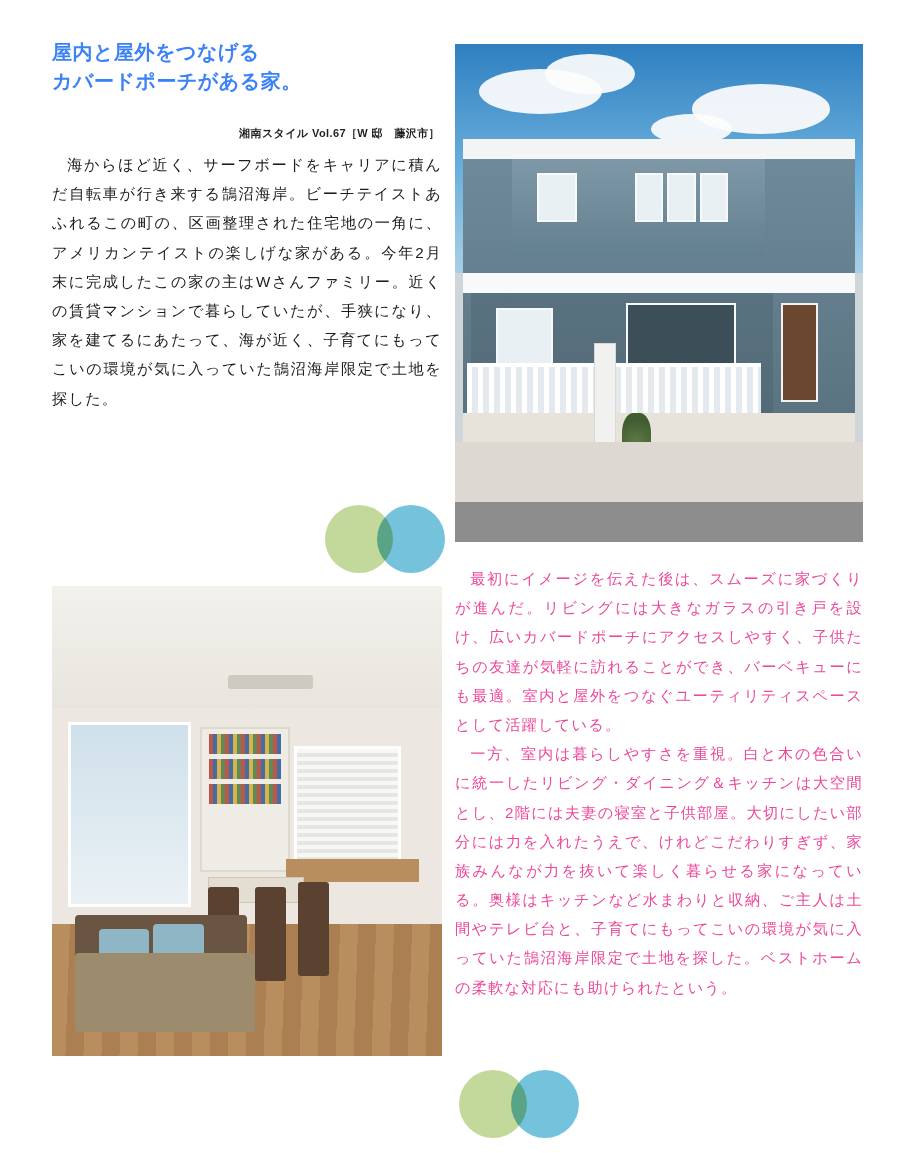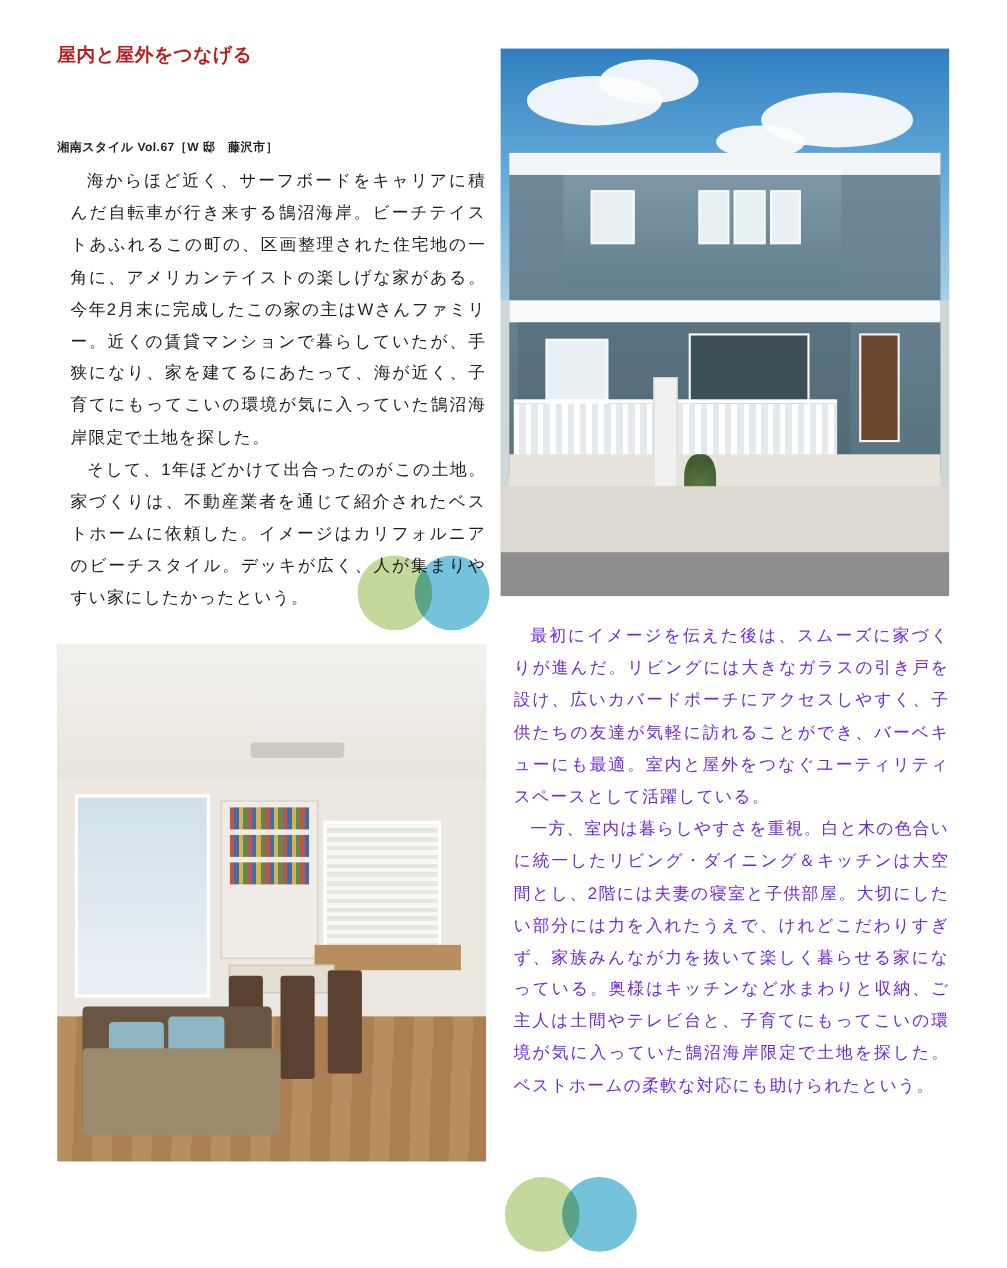--- a/index.html
+++ b/index.html
@@ -21,34 +21,35 @@
     inset: 0;
     background: #ffffff;
   }
 
   
   .headline {
     position: absolute;
     left: 52px;
     top: 38px;
     width: 390px;
-    font-size: 17px;
+    font-size: 20px;
     font-weight: bold;
     line-height: 1.45;
     letter-spacing: 0.5px;
-    color: #b91c1c;
+    color: #3b82f6;
   }
   .headline div { white-space: nowrap; }
 
   
   .credit {
     position: absolute;
     left: 52px;
     top: 126px;
     width: 388px;
+    text-align: right;
     font-size: 11px;
     font-weight: bold;
     letter-spacing: 0.4px;
     color: #231f20;
   }
 
   
   .col-left {
     position: absolute;
     left: 52px;
@@ -64,23 +65,23 @@
   .col-right {
     position: absolute;
     left: 455px;
     top: 564px;
     width: 408px;
     font-size: 15.2px;
     line-height: 1.92;
     letter-spacing: 1.2px;
     text-align: justify;
     text-justify: inter-character;
-    color: #6d28d9;
-  }
-  .para { margin: 0 0 0 12px; text-indent: 1em; }
+    color: #ec4899;
+  }
+  .para { margin: 0 0 0 0; text-indent: 1em; }
 
   
   .photo {
     position: absolute;
     overflow: hidden;
     background: #cfd6da;
   }
   #photo-exterior {
     left: 455px;
     top: 44px;
@@ -229,27 +230,27 @@
   .circles .c-green { left: 0; background: #b9d18a; }
   .circles .c-blue  { left: 52px; background: #5bb7d6; }
 </style>
 </head>
 <body>
 
 <div class="page">
 
   <div class="headline">
     <div>屋内と屋外をつなげる</div>
+    <div>カバードポーチがある家。</div>
   </div>
 
   <div class="credit">湘南スタイル Vol.67［W 邸　藤沢市］</div>
 
   <div class="col-left">
     <p class="para">海からほど近く、サーフボードをキャリアに積んだ自転車が行き来する鵠沼海岸。ビーチテイストあふれるこの町の、区画整理された住宅地の一角に、アメリカンテイストの楽しげな家がある。今年2月末に完成したこの家の主はWさんファミリー。近くの賃貸マンションで暮らしていたが、手狭になり、家を建てるにあたって、海が近く、子育てにもってこいの環境が気に入っていた鵠沼海岸限定で土地を探した。</p>
-    <p class="para">そして、1年ほどかけて出合ったのがこの土地。家づくりは、不動産業者を通じて紹介されたベストホームに依頼した。イメージはカリフォルニアのビーチスタイル。デッキが広く、人が集まりやすい家にしたかったという。</p>
   </div>
 
   <div class="col-right">
     <p class="para">最初にイメージを伝えた後は、スムーズに家づくりが進んだ。リビングには大きなガラスの引き戸を設け、広いカバードポーチにアクセスしやすく、子供たちの友達が気軽に訪れることができ、バーベキューにも最適。室内と屋外をつなぐユーティリティスペースとして活躍している。</p>
     <p class="para">一方、室内は暮らしやすさを重視。白と木の色合いに統一したリビング・ダイニング＆キッチンは大空間とし、2階には夫妻の寝室と子供部屋。大切にしたい部分には力を入れたうえで、けれどこだわりすぎず、家族みんなが力を抜いて楽しく暮らせる家になっている。奥様はキッチンなど水まわりと収納、ご主人は土間やテレビ台と、子育てにもってこいの環境が気に入っていた鵠沼海岸限定で土地を探した。ベストホームの柔軟な対応にも助けられたという。</p>
   </div>
 
   <div class="photo" id="photo-exterior">
     <div class="ext-sky"></div>
     <div class="cloud" style="left:6%;top:5%;width:30%;height:9%;"></div>

